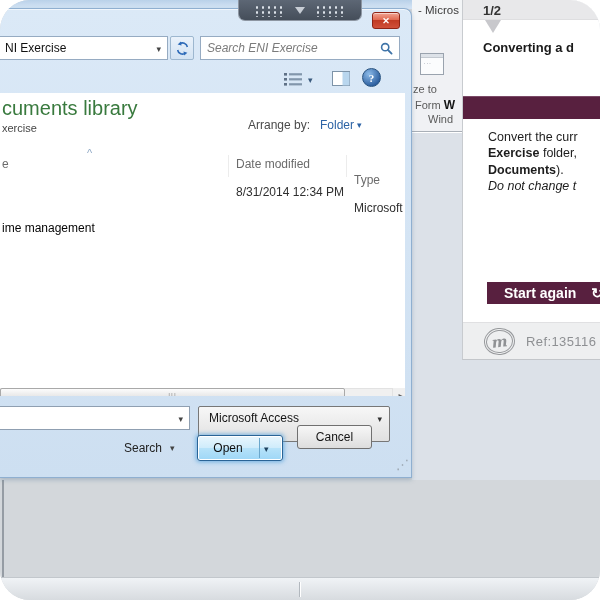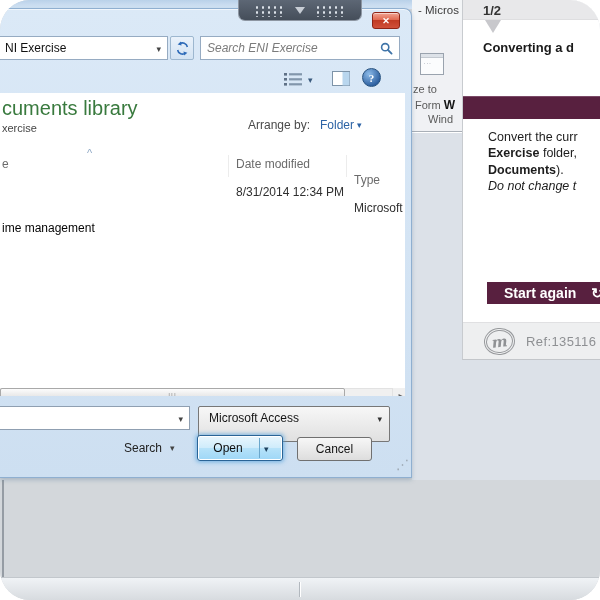--- a/index.html
+++ b/index.html
@@ -99,21 +99,21 @@
   .ftype-combo .caret { position:absolute; right:7px; top:7px; font-size:9px; color:#333; }
   .tools-lbl { position:absolute; left:124px; top:432px; font-size:12px; color:#222; }
   .tools-caret { position:absolute; left:170px; top:434px; font-size:9px; color:#444; }
   .open-btn { position:absolute; left:197px; top:426px; width:86px; height:26px;
     border:1px solid #2a6496; border-radius:3px;
     background:linear-gradient(#e9f6fd,#d0ecfb 48%,#b6e2f9 52%,#9ed7f7);
     box-shadow:0 0 0 1px #fff inset, 0 0 4px 1px rgba(80,160,220,.75); }
   .open-btn .lbl { position:absolute; left:0; top:5px; width:60px; text-align:center; font-size:12px; color:#0f0f0f; }
   .open-btn .split { position:absolute; left:61px; top:2px; bottom:2px; width:0; border-left:1px solid #6ba7cc; }
   .open-btn .caret { position:absolute; left:66px; top:8px; font-size:9px; color:#1e415e; }
-  .cancel-btn { position:absolute; left:297px; top:428px; width:75px; height:24px;
+  .cancel-btn { position:absolute; left:297px; top:416px; width:75px; height:24px;
     background:linear-gradient(#f7f7f7,#dddddd); border:1px solid #707070; border-radius:3px;
     font-size:12px; color:#141414; text-align:center; padding-top:4px; }
   .dlg-grip { position:absolute; left:396px; top:448px; font-size:13px; color:#9aa4ae; }
 
   
   #tutor-card { position:absolute; left:462px; top:0; width:153px; height:360px; z-index:30;
     background:#fff; border-left:1px solid #c8cbcf; border-bottom:1px solid #c3c6ca; overflow:hidden; }
   .tc-strip { position:absolute; left:0; top:0; right:0; height:20px; background:#e8e8ea;
     border-bottom:1px solid #dedee0; }
   .tc-pager { position:absolute; left:20px; top:3px; font-size:13px; font-weight:bold; color:#333; }

